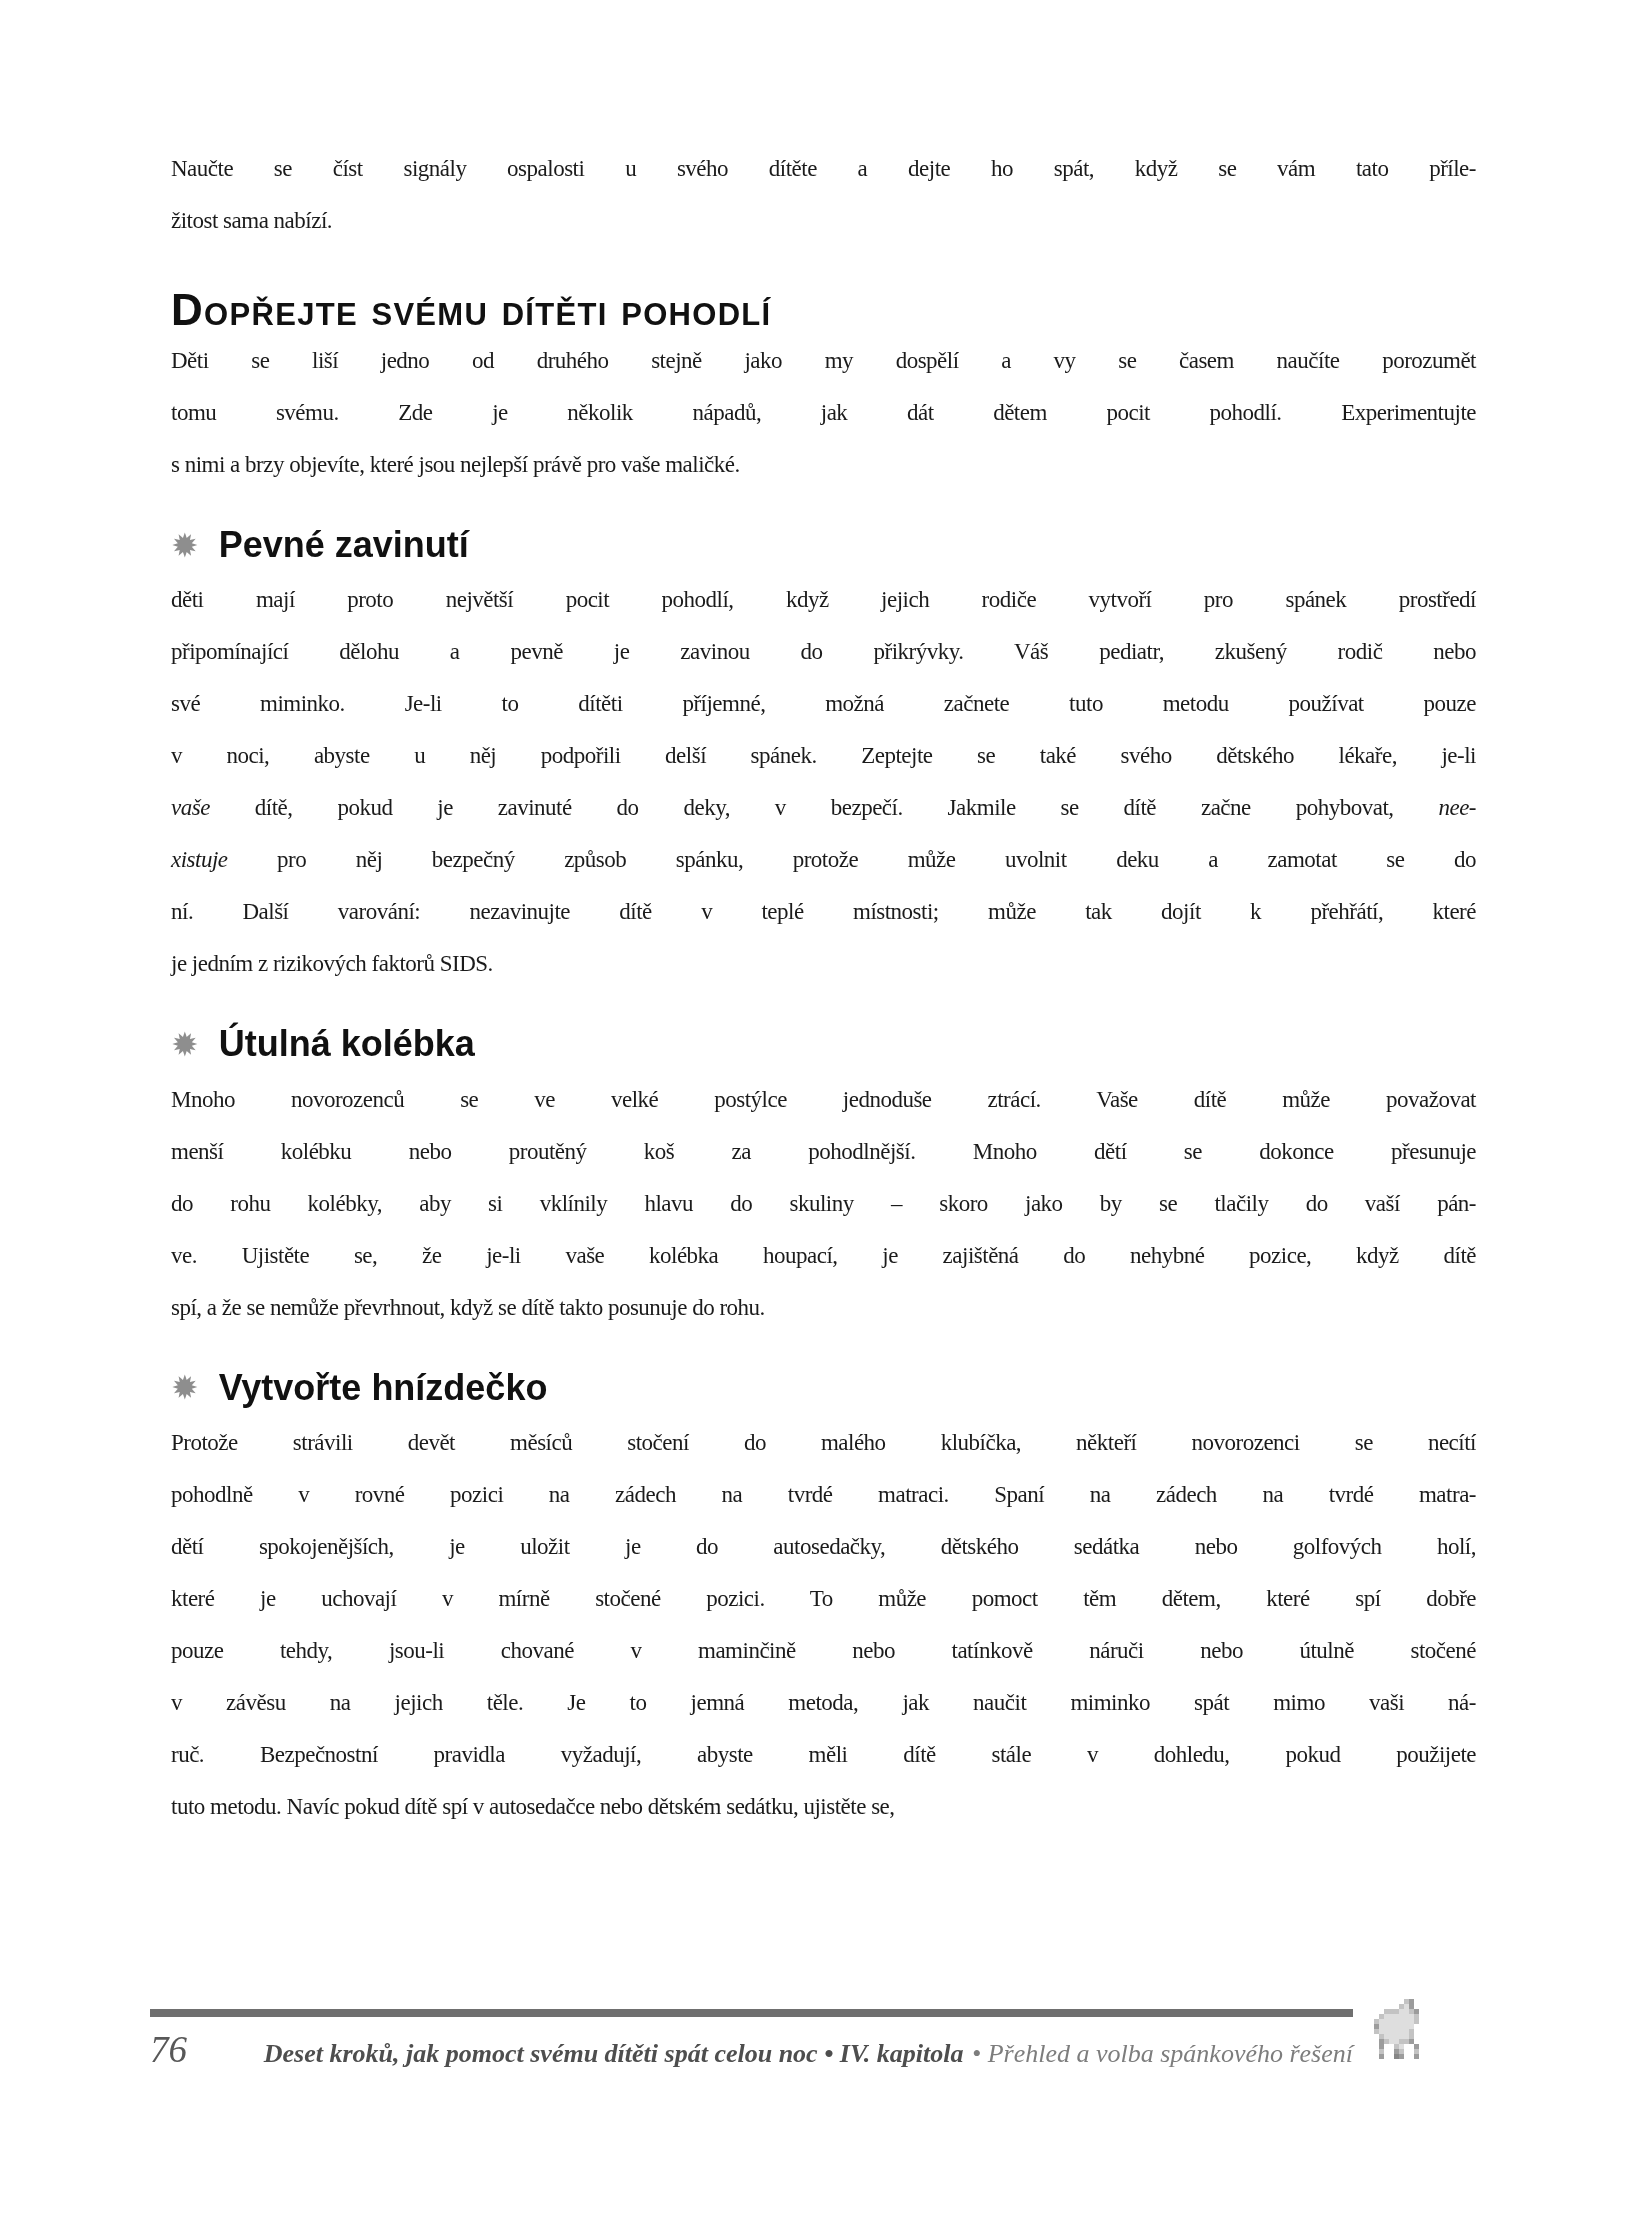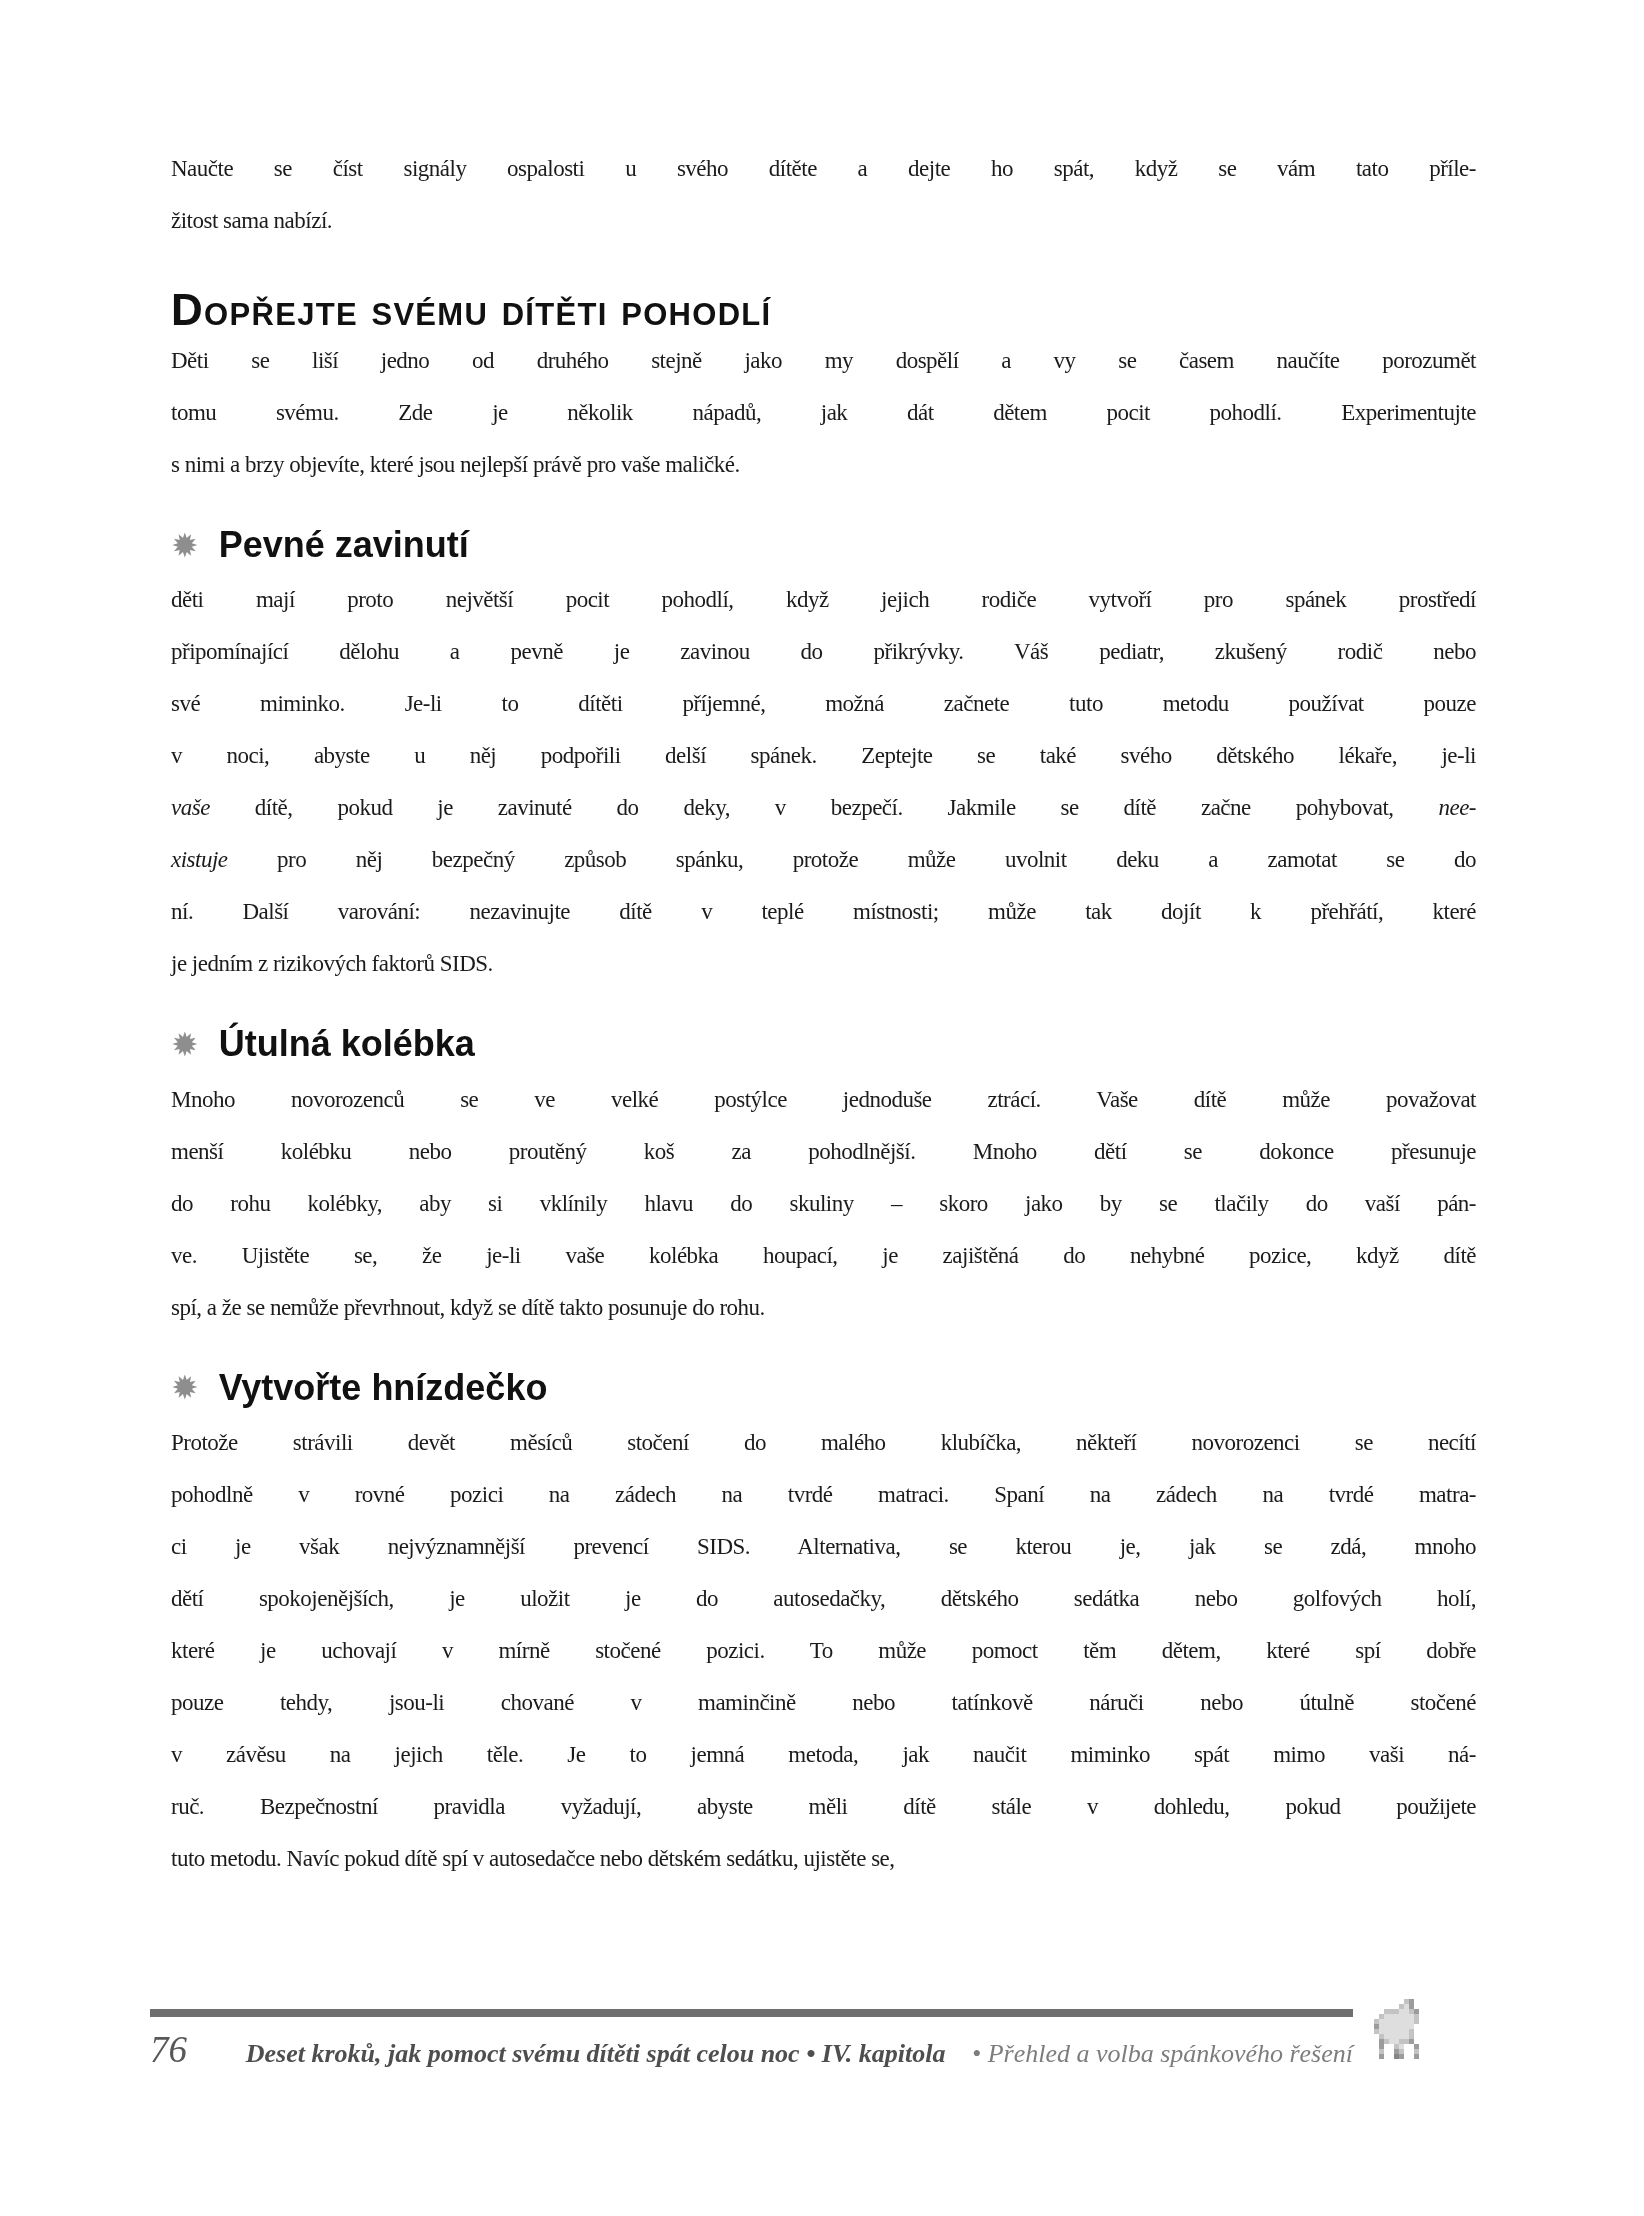--- a/index.html
+++ b/index.html
@@ -24,21 +24,21 @@
     font-family:"Liberation Sans", sans-serif;font-weight:700;font-size:36px;color:#111;}
   .subhead .star{color:var(--star);font-size:33px;margin-right:20px;line-height:1;
     font-family:"DejaVu Sans", sans-serif;font-weight:400;}
   .footer{position:absolute;left:150px;top:2009px;width:1203px;}
   .footer-rule{height:7.5px;background:var(--footer_rule);}
   .footer-row{display:flex;align-items:baseline;margin-top:11.7px;}
   .page-number{width:142px;font-style:italic;font-size:37px;color:var(--page_number);}
   .running-title{flex:1;text-align:center;font-style:italic;font-size:26px;
     color:var(--footer_text);white-space:nowrap;}
   .running-title .bold{font-weight:700;color:var(--footer_text);}
-  .running-title .light{font-weight:400;color:var(--footer_light);margin-left:20px;}
+  .running-title .light{font-weight:400;color:var(--footer_light);margin-left:2px;}
   .lamb{position:absolute;left:1219px;top:-10px;width:60px;height:65px;}
 </style>
 </head>
 <body>
 
 <div class="page">
   <div class="textcol">
     <div class="spacer-top"></div>
 
     <div class="body-par">
@@ -81,21 +81,20 @@
         <div class="line para-end">spí, a že se nemůže převrhnout, když se dítě takto posunuje do rohu.</div>
       </div>
 
     <div class="subhead">
       <span class="star">✹</span>
       <span>Vytvořte hnízdečko</span>
     </div>
     <div class="body-par">
         <div class="line">Protože strávili devět měsíců stočení do malého klubíčka, někteří novorozenci se necítí</div>
         <div class="line">pohodlně v rovné pozici na zádech na tvrdé matraci. Spaní na zádech na tvrdé matra-</div>
-        <div class="line">ci je však nejvýznamnější prevencí SIDS. Alternativa, se kterou je, jak se zdá, mnoho</div>
         <div class="line">dětí spokojenějších, je uložit je do autosedačky, dětského sedátka nebo golfových holí,</div>
         <div class="line">které je uchovají v mírně stočené pozici. To může pomoct těm dětem, které spí dobře</div>
         <div class="line">pouze tehdy, jsou-li chované v maminčině nebo tatínkově náruči nebo útulně stočené</div>
         <div class="line">v závěsu na jejich těle. Je to jemná metoda, jak naučit miminko spát mimo vaši ná-</div>
         <div class="line">ruč. Bezpečnostní pravidla vyžadují, abyste měli dítě stále v dohledu, pokud použijete</div>
         <div class="line para-end">tuto metodu. Navíc pokud dítě spí v autosedačce nebo dětském sedátku, ujistěte se,</div>
       </div>
   </div>
 
   <div class="footer">

